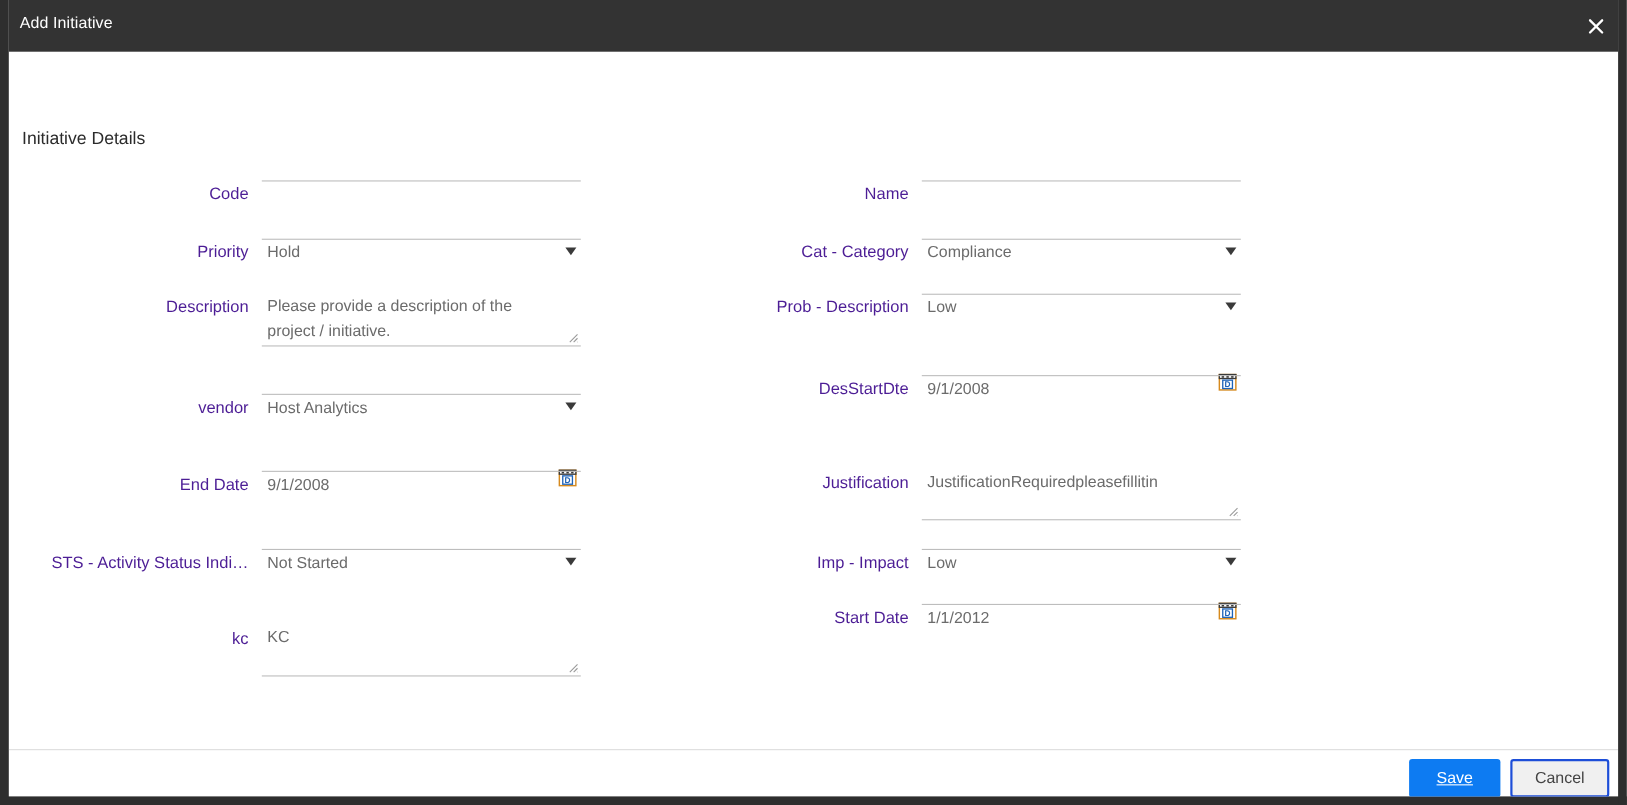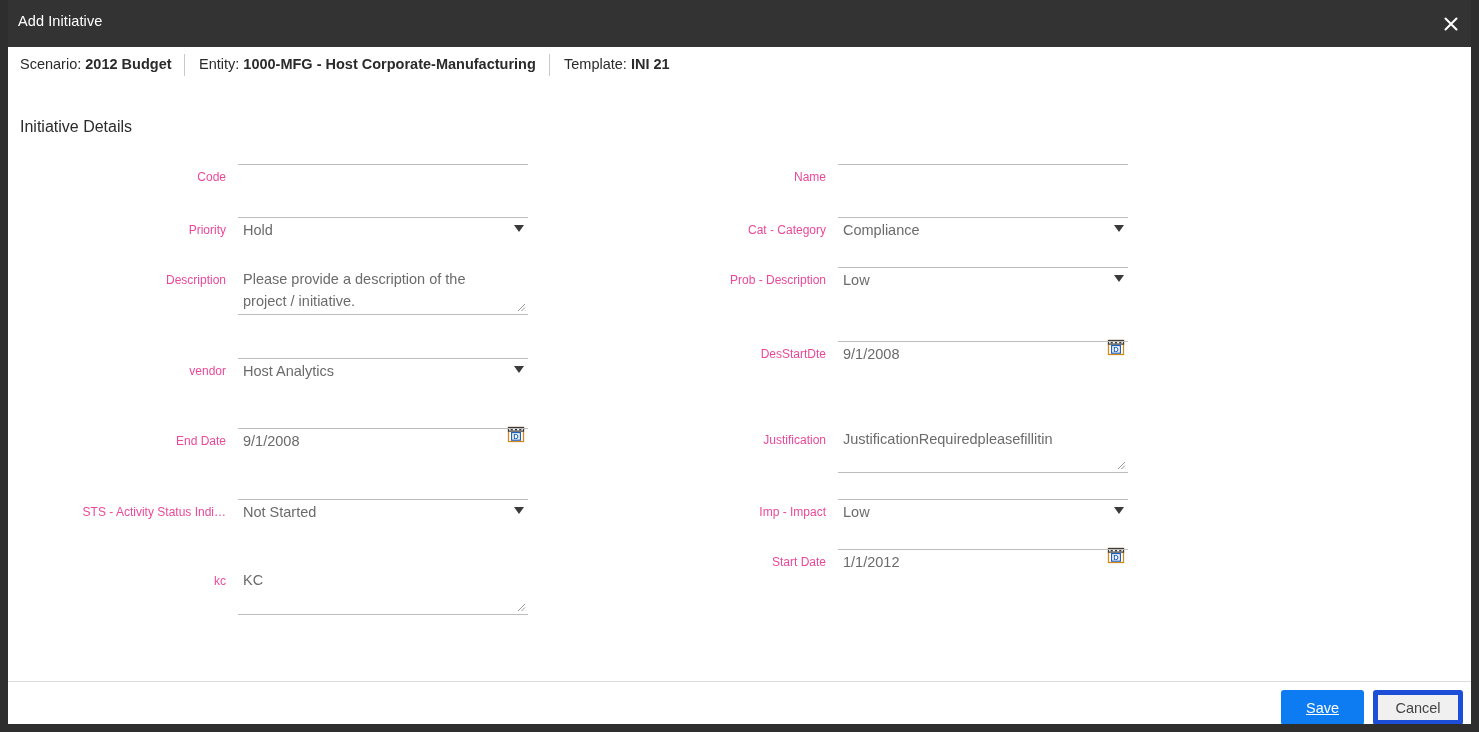--- a/index.html
+++ b/index.html
@@ -100,22 +100,22 @@
   .field {
     position: absolute;
     height: 34px;
   }
   .field-label {
     position: absolute;
     right: 100%;
     margin-right: 12px;
     top: 0;
     line-height: 24px;
-    font-size: 12px;
-    color: #ec4899;
+    font-size: 15px;
+    color: #4c1d95;
     white-space: nowrap;
     text-align: right;
   }
   .field-ctl {
     position: absolute;
     left: 0;
     top: 0;
     width: 100%;
     box-sizing: border-box;
   }
@@ -207,53 +207,37 @@
     width: 83px;
     background: #0d7bf2;
     color: #ffffff;
     text-decoration: underline;
   }
   .btn-cancel {
     left: 1365px;
     width: 90px;
     background: #f0f0f0;
     color: #444444;
-    border: 5px solid #1d4ed8;
+    border: 2px solid #1d4ed8;
   }
 </style>
 </head>
 <body>
 
 <div class="window">
 
   <div class="titlebar">
     <div class="titlebar-text">Add Initiative</div>
     <div class="close-btn">
       <svg width="16" height="16" viewBox="0 0 16 16" aria-hidden="true">
         <path d="M2.5 2.5 L13.5 13.5 M13.5 2.5 L2.5 13.5" stroke="#ffffff" stroke-width="2.1" stroke-linecap="round"></path>
       </svg>
     </div>
   </div>
 
-  <div class="contextbar">
-    <div class="ctx ctx-scenario">
-      <span>Scenario:</span>
-      <b>2012 Budget</b>
-    </div>
-    <div class="ctx-sep ctx-sep-1"></div>
-    <div class="ctx ctx-entity">
-      <span>Entity:</span>
-      <b>1000-MFG - Host Corporate-Manufacturing</b>
-    </div>
-    <div class="ctx-sep ctx-sep-2"></div>
-    <div class="ctx ctx-template">
-      <span>Template:</span>
-      <b>INI 21</b>
-    </div>
-  </div>
 
   <div class="section-title">Initiative Details</div>
 
   <div class="field" style="left:230px; top:165px; width:290px;">
     <div class="field-label">Code</div>
     <div class="field-ctl">
       <div class="ctl-text"></div>
       <div class="underline"></div>
     </div>
   </div>

